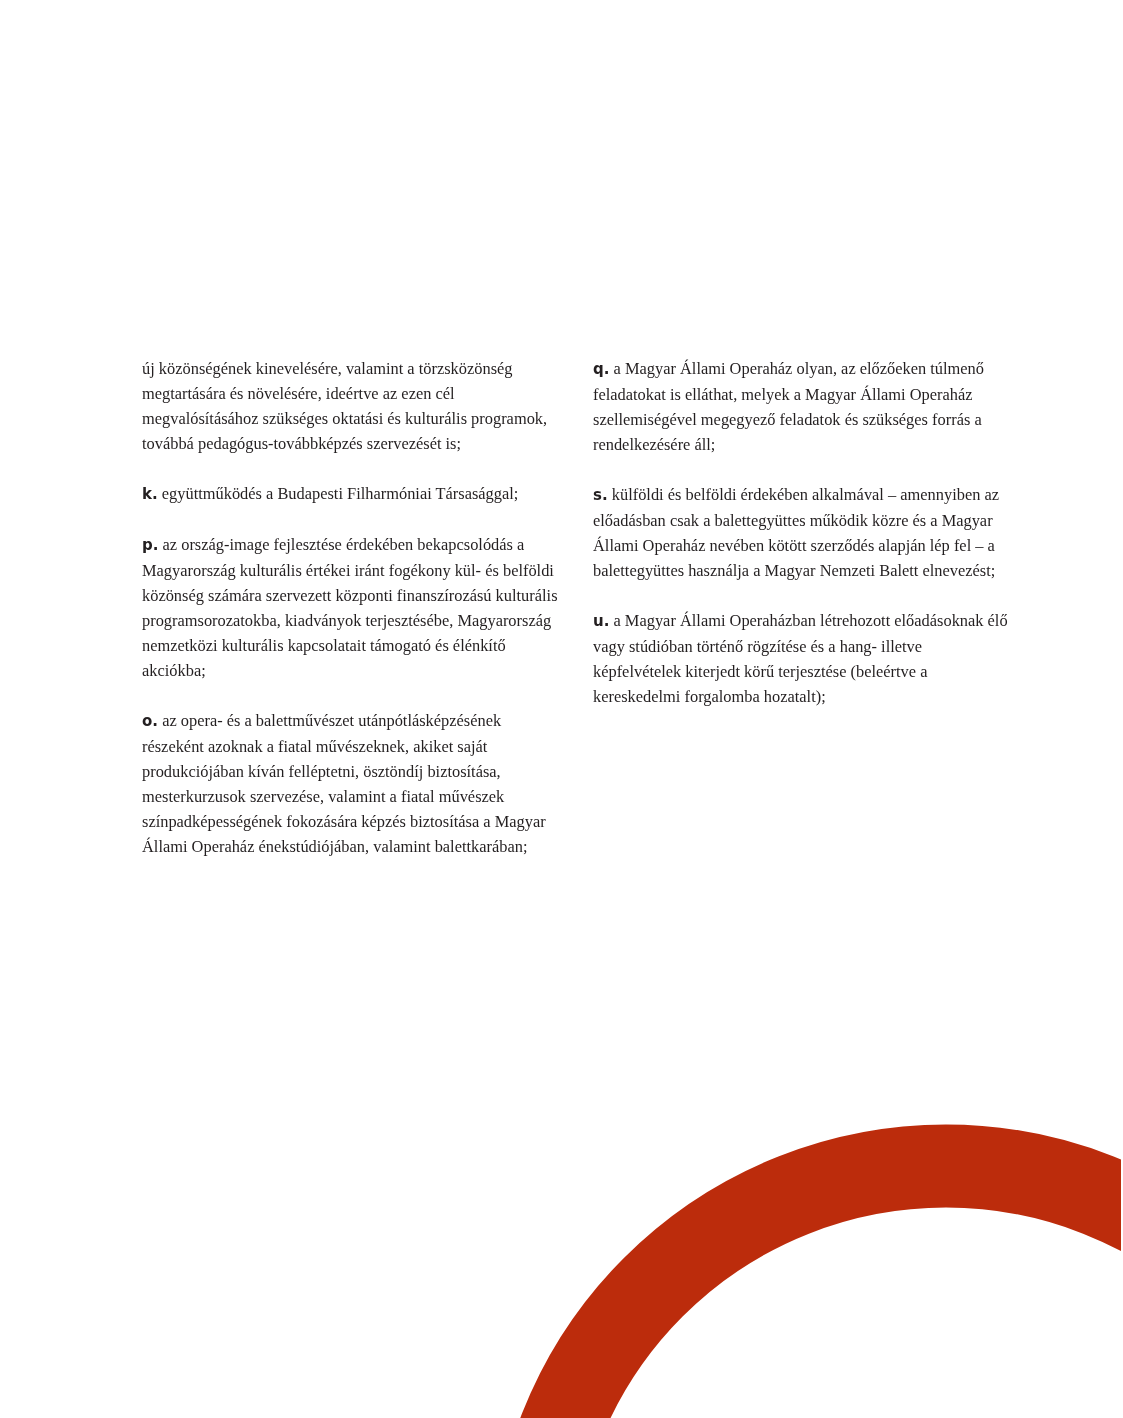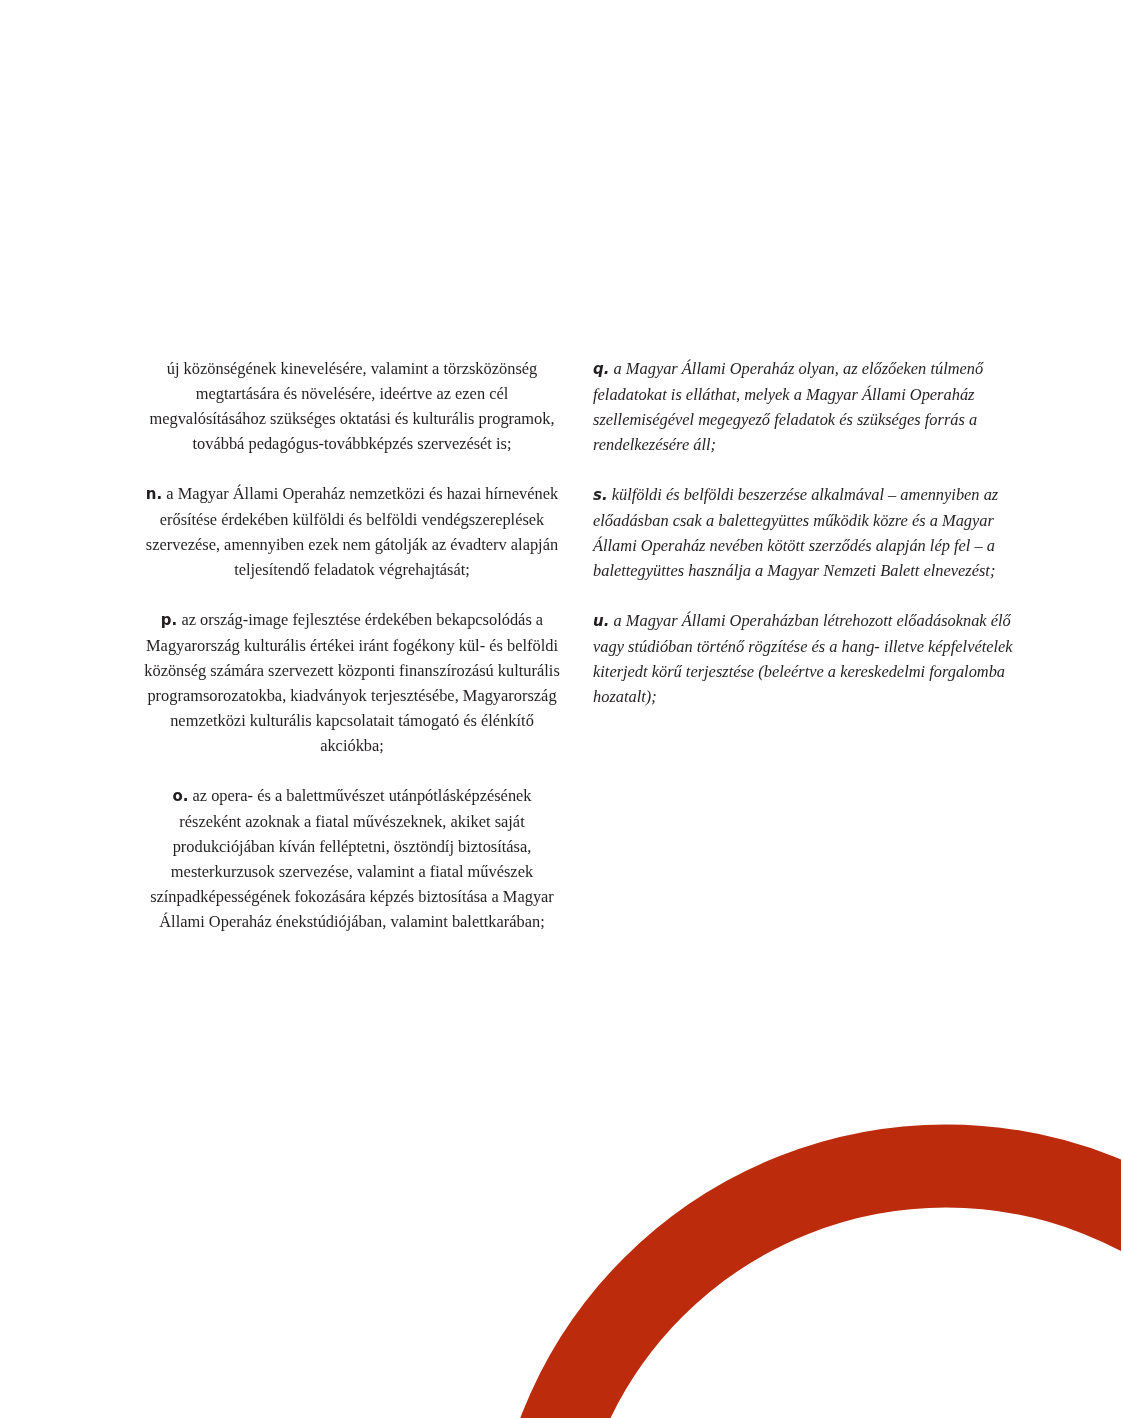--- a/index.html
+++ b/index.html
@@ -6,22 +6,22 @@
     body {
       width: 1123px; height: 1418px; position: relative; overflow: hidden;
       background: #ffffff;
       font-family: "Liberation Serif", "DejaVu Serif", serif;
       color: #231f20;
     }
     .column {
       position: absolute; top: 356px; width: 420px;
       font-size: 16.4px; line-height: 25px;
     }
-    .col-left { left: 142px; text-align: center; }
-    .col-right { left: 593px; font-style: italic; }
+    .col-left { left: 142px; }
+    .col-right { left: 593px; }
     .item { margin: 0 0 25px 0; }
     .letter {
       font-family: "DejaVu Sans", "Liberation Sans", sans-serif;
       font-weight: bold; font-size: 15px;
     }
     .ring {
       position: absolute; left: 0; top: 0; width: 1121px; height: 1418px;
       pointer-events: none;
     }
     .ring-wrap {
@@ -34,39 +34,39 @@
 <div class="ring-wrap">
   <svg class="ring" viewBox="0 0 1121 1418" width="1121" height="1418">
     <circle cx="946" cy="1580" r="414" fill="none" stroke="#bc2c0c" stroke-width="83"></circle>
   </svg>
 </div>
 
 <div class="column col-left">
   <p class="item">új közönségének kinevelésére, valamint a törzsközönség megtartására és növelésére, ideértve az ezen cél megvalósításához szükséges oktatási és kulturális programok, továbbá pedagógus-továbbképzés szervezését is;</p>
 
   <p class="item">
-    <span class="letter">n.</span>
-    <span>a Magyar Állami Operaház nemzetközi és hazai hírnevének erősítése érdekében külföldi és belföldi vendégszereplések szervezése, amennyiben ezek nem gátolják az évadterv alapján teljesítendő feladatok végrehajtását;</span>
+    <span class="letter">k.</span>
+    <span>együttműködés a Budapesti Filharmóniai Társasággal;</span>
   </p>
   <p class="item">
     <span class="letter">p.</span>
     <span>az ország-image fejlesztése érdekében bekapcsolódás a Magyarország kulturális értékei iránt fogékony kül- és belföldi közönség számára szervezett központi finanszírozású kulturális programsorozatokba, kiadványok terjesztésébe, Magyarország nemzetközi kulturális kapcsolatait támogató és élénkítő akciókba;</span>
   </p>
   <p class="item">
     <span class="letter">o.</span>
     <span>az opera- és a balettművészet utánpótlásképzésének részeként azoknak a fiatal művészeknek, akiket saját produkciójában kíván felléptetni, ösztöndíj biztosítása, mesterkurzusok szervezése, valamint a fiatal művészek színpadképességének fokozására képzés biztosítása a Magyar Állami Operaház énekstúdiójában, valamint balettkarában;</span>
   </p>
 </div>
 
 <div class="column col-right">
   <p class="item">
     <span class="letter">q.</span>
     <span>a Magyar Állami Operaház olyan, az előzőeken túlmenő feladatokat is elláthat, melyek a Magyar Állami Operaház szellemiségével megegyező feladatok és szükséges forrás a rendelkezésére áll;</span>
   </p>
   <p class="item">
     <span class="letter">s.</span>
-    <span>külföldi és belföldi beszerzése alkalmával – amennyiben az előadásban csak a balettegyüttes működik közre és a Magyar Állami Operaház nevében kötött szerződés alapján lép fel – a balettegyüttes használja a Magyar Nemzeti Balett elnevezést;</span>
+    <span>külföldi és belföldi érdekében alkalmával – amennyiben az előadásban csak a balettegyüttes működik közre és a Magyar Állami Operaház nevében kötött szerződés alapján lép fel – a balettegyüttes használja a Magyar Nemzeti Balett elnevezést;</span>
   </p>
   <p class="item">
     <span class="letter">u.</span>
     <span>a Magyar Állami Operaházban létrehozott előadásoknak élő vagy stúdióban történő rögzítése és a hang- illetve képfelvételek kiterjedt körű terjesztése (beleértve a kereskedelmi forgalomba hozatalt);</span>
   </p>
 </div>
 
 </body></html>

